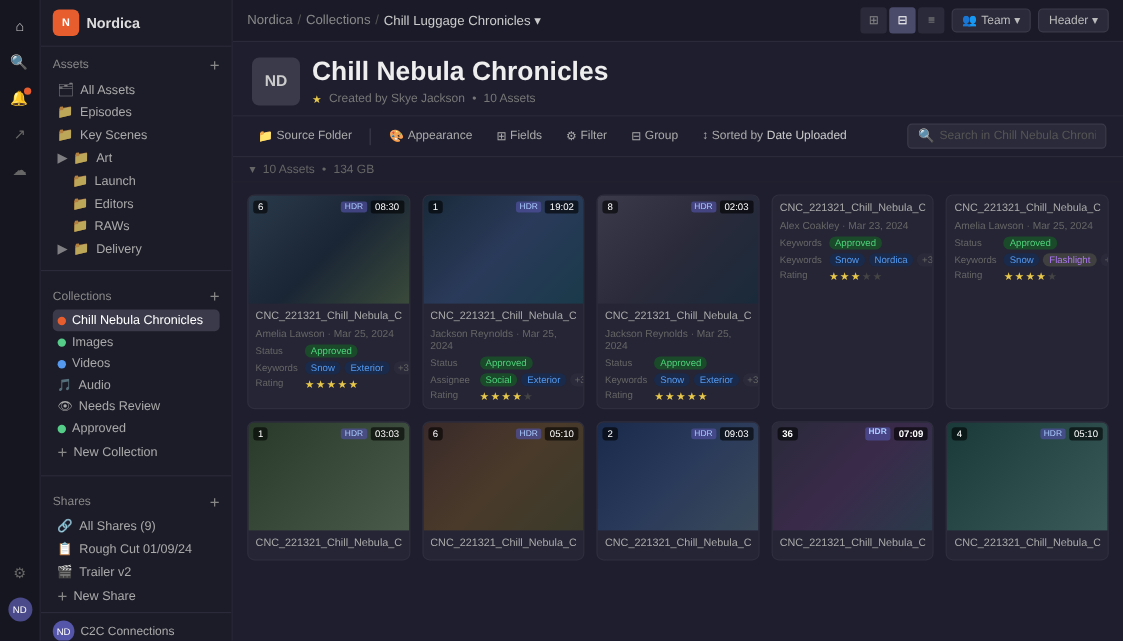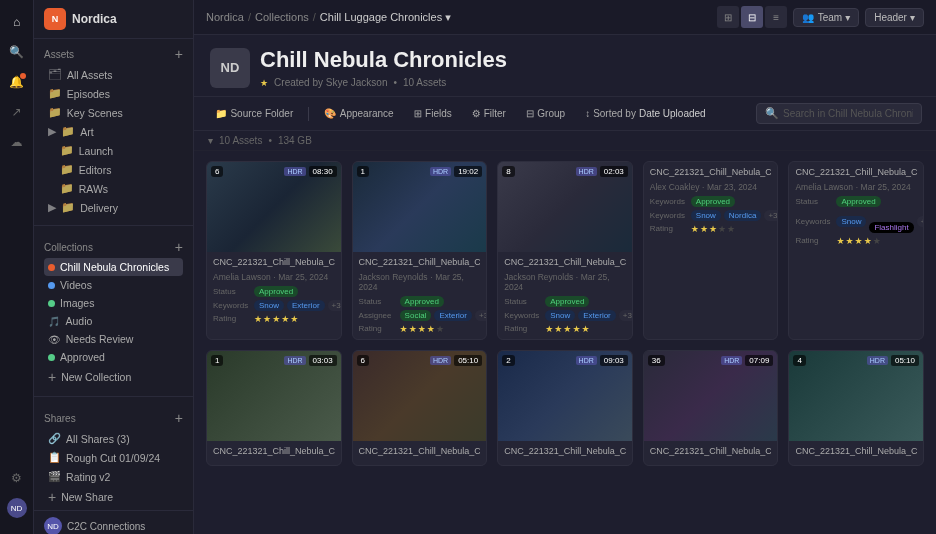--- a/index.html
+++ b/index.html
@@ -275,21 +275,21 @@
     }
     .tag-label {
       font-size: 8px; color: #666; min-width: 38px;
     }
     .tag-value {
       font-size: 8px; padding: 1px 5px; border-radius: 8px;
       font-weight: 500;
     }
     .tag-green { background: #1a4a2a; color: #4ecf7a; }
     .tag-blue { background: #1a2a4a; color: #5599ee; }
-    .tag-purple { background: #000000; color: #aa77ee; margin-top: 12px; }
+    .tag-purple { background: #404040; color: #aa77ee; }
     .tag-count {
       font-size: 8px; color: #666; background: #2a2a3a;
       border-radius: 8px; padding: 1px 4px;
     }
     .star-rating {
       display: flex; gap: 1px;
     }
     .star-filled { color: #e8c84a; font-size: 9px; }
     .star-empty { color: #444; font-size: 9px; }
 
@@ -313,20 +313,21 @@
       background: linear-gradient(135deg, #2a3a2a 0%, #3a4a3a 50%, #4a5a4a 100%);
     }
     .thumb-grad-7 {
       background: linear-gradient(135deg, #3a2a2a 0%, #4a3a2a 50%, #3a3a2a 100%);
     }
     .thumb-grad-8 {
       background: linear-gradient(135deg, #1a2a4a 0%, #2a3a5a 50%, #3a4a5a 100%);
     }
     .thumb-grad-9 {
       background: linear-gradient(135deg, #2a2a3a 0%, #3a2a4a 50%, #2a3a4a 100%);
+      font-weight: bold;
     }
     .thumb-grad-10 {
       background: linear-gradient(135deg, #1a3a3a 0%, #2a4a4a 50%, #3a5a5a 100%);
     }
   </style>
 </head>
 <body>
 
 <div class="icon-bar">
   <div class="icon-bar-item active">⌂</div>
@@ -396,26 +397,26 @@
   <div class="sidebar-section">
     <div class="sidebar-section-header">
       <span>Collections</span>
       <span class="add-btn">+</span>
     </div>
     <div class="sidebar-item active">
       <div class="dot" style="background:#e85d2e;"></div>
       <span>Chill Nebula Chronicles</span>
     </div>
     <div class="sidebar-item">
+      <div class="dot" style="background:#55cc88;"></div>
+      <span>Images</span>
+    </div>
+    <div class="sidebar-item">
       <div class="dot" style="background:#5599ee;"></div>
       <span>Videos</span>
-    </div>
-    <div class="sidebar-item">
-      <div class="dot" style="background:#55cc88;"></div>
-      <span>Images</span>
     </div>
     <div class="sidebar-item">
       <span style="font-size:10px;">🎵</span>
       <span>Audio</span>
     </div>
     <div class="sidebar-item">
       <span style="font-size:10px;">👁</span>
       <span>Needs Review</span>
     </div>
     <div class="sidebar-item">
@@ -430,29 +431,29 @@
 
   <hr class="sidebar-divider">
 
   <div class="sidebar-section">
     <div class="sidebar-section-header">
       <span>Shares</span>
       <span class="add-btn">+</span>
     </div>
     <div class="sidebar-item">
       <span>🔗</span>
-      <span>All Shares (3)</span>
+      <span>All Shares (9)</span>
     </div>
     <div class="sidebar-item">
       <span>📋</span>
       <span>Rough Cut 01/09/24</span>
     </div>
     <div class="sidebar-item">
       <span>🎬</span>
-      <span>Rating v2</span>
+      <span>Trailer v2</span>
     </div>
     <div class="sidebar-item">
       <span style="font-size:14px;color:#888;">+</span>
       <span>New Share</span>
     </div>
   </div>
 
   <div class="sidebar-bottom">
     <div class="sidebar-user">
       <div class="user-avatar">ND</div>
@@ -802,21 +803,21 @@
         
         
       </div>
     </div>
   </div>
       <div class="asset-card">
     <div class="asset-thumb thumb-grad-9">
       <div class="asset-thumb-overlay">
         <div class="thumb-top">
           <span class="thumb-badge">36</span>
-          <div style="display:flex;gap:3px;align-items:center;">
+          <div style="display:flex;gap:3px;">
             <span class="thumb-hdr">HDR</span>
             <span class="thumb-time">07:09</span>
           </div>
         </div>
       </div>
     </div>
     <div class="asset-info">
       <div class="asset-filename">CNC_221321_Chill_Nebula_Chronicles_Premiere_Astronaut_CU_Scene_009.mov</div>
 
       <div class="asset-tags">

